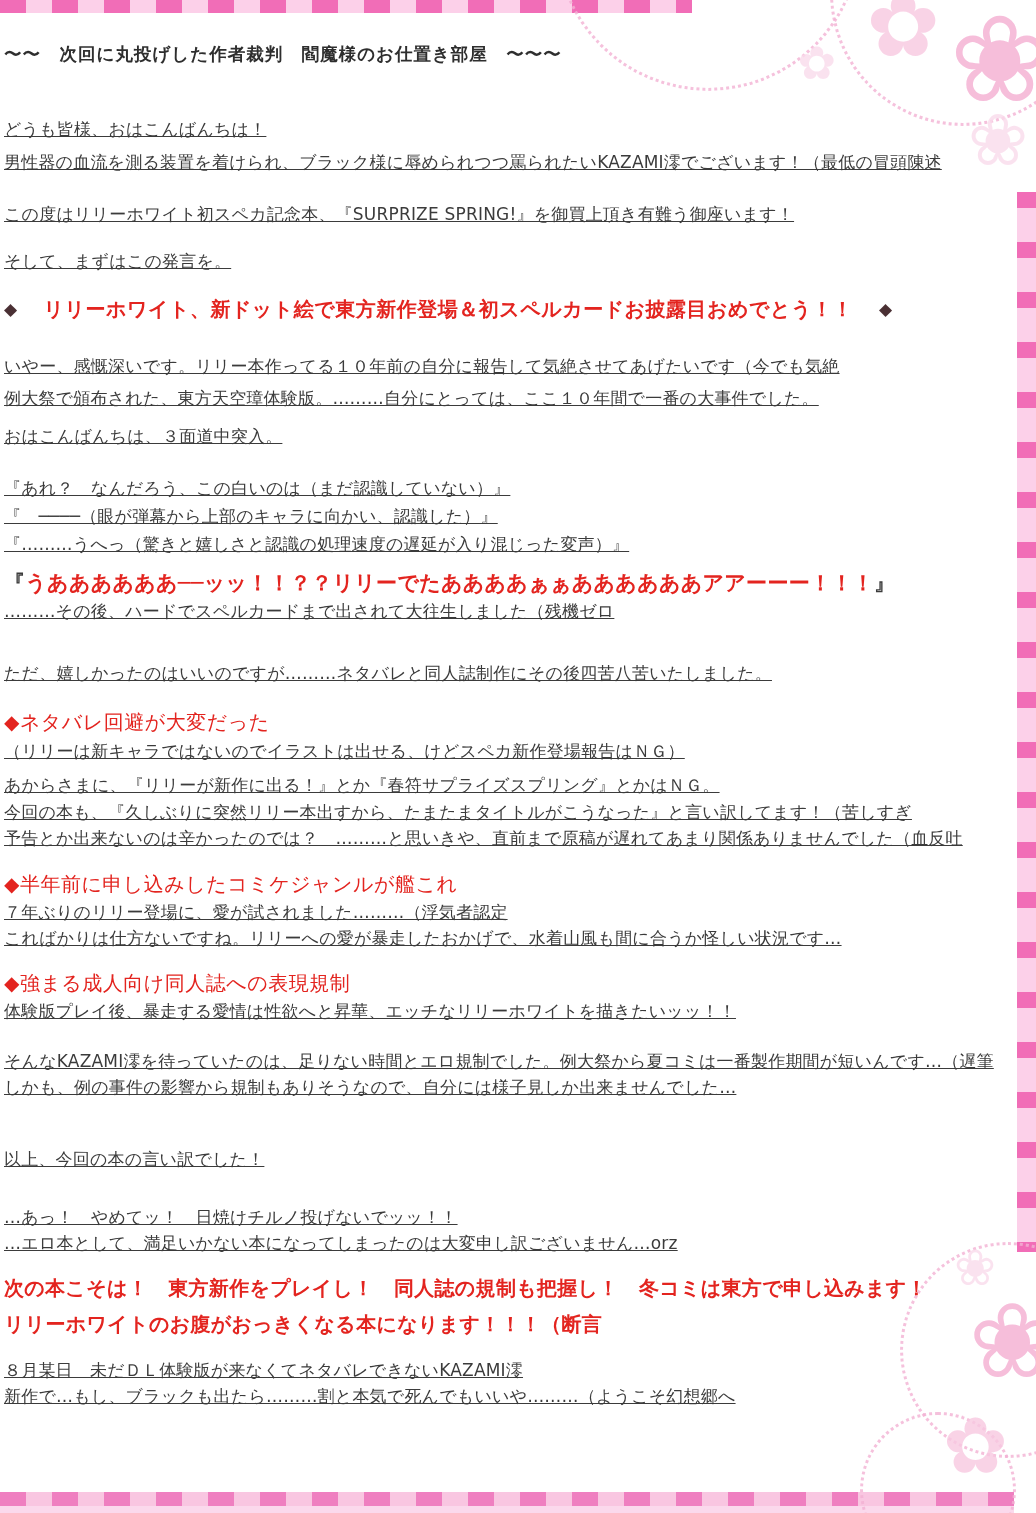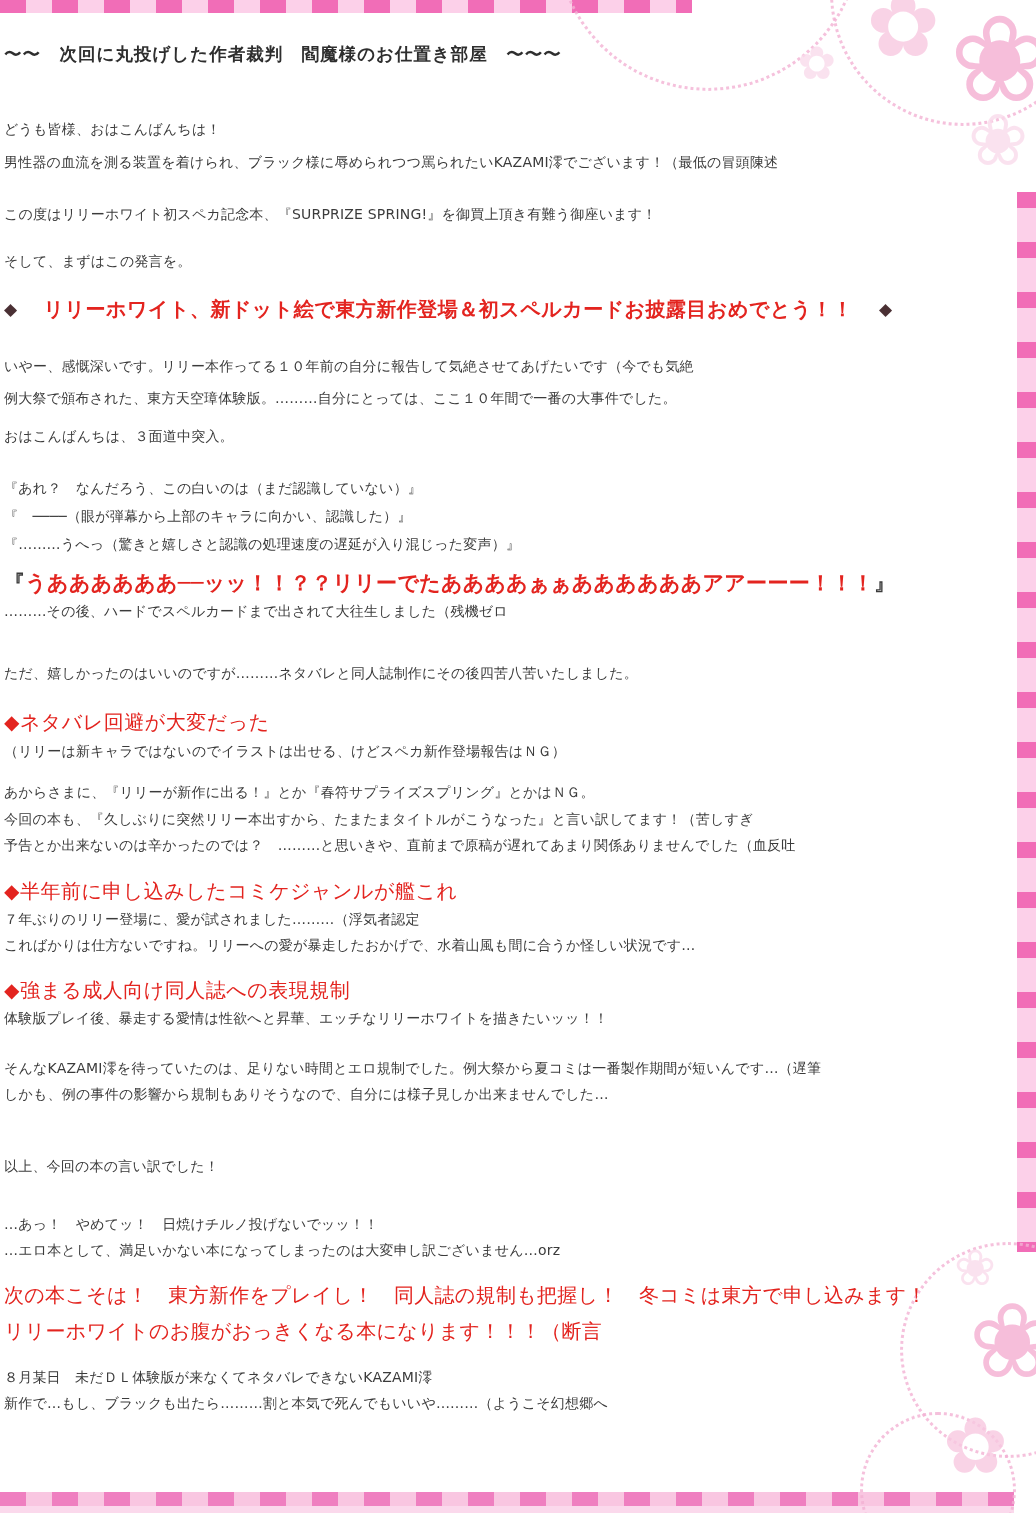--- a/index.html
+++ b/index.html
@@ -35,29 +35,29 @@
   .flower{position:absolute;color:#f4aed2;opacity:.8;line-height:1;}
   .flower.light{color:#f8c9e1;}
   .flower.pale{color:#fadcec;}
 
   
   .content{
     position:absolute;top:0;left:4px;width:1006px;height:100%;z-index:4;
     display:flex;flex-direction:column;align-items:center;
   }
   .content p{margin:0;width:100%;text-align:left;white-space:nowrap;}
-  .t{font-size:14px;line-height:26px;color:#3b3b3b;letter-spacing:.2px;}
+  .t{font-size:17px;line-height:26px;color:#3b3b3b;letter-spacing:.2px;text-decoration:underline;}
   .title{font-size:17.5px;line-height:26px;color:#2e2e2e;font-weight:600;letter-spacing:1px;}
   .hc{font-size:20px;line-height:30px;font-weight:bold;color:#e3241f;letter-spacing:.5px;}
   .hc .dia{color:#4a3034;font-size:17px;vertical-align:1px;}
   .hc .sp{margin:0 26px;}
   .red-h{font-size:20px;line-height:28px;font-weight:normal;color:#e3241f;letter-spacing:.5px;}
   .red-big{font-size:21px;line-height:30px;font-weight:bold;color:#e3241f;letter-spacing:.3px;}
   .red-big .q{color:#3b3b3b;font-weight:600;}
-  .red-b{font-size:20px;line-height:28px;font-weight:normal;color:#e3241f;letter-spacing:.3px;}
+  .red-b{font-size:20px;line-height:28px;font-weight:bold;color:#e3241f;letter-spacing:.3px;}
 </style>
 </head>
 <body>
 
 <div class="page">
 
   <div class="stripe-top"></div>
   <div class="stripe-right"></div>
   <div class="stripe-bottom"></div>
 
@@ -98,21 +98,21 @@
 
     <p class="red-big" style="margin-top:11px">
       <span class="q">『</span><span>うああああああ──ッッ！！？？リリーでたああああぁぁああああああアアーーー！！！</span><span class="q">』</span>
     </p>
 
     <p class="t" style="margin-top:0">………その後、ハードでスペルカードまで出されて大往生しました（残機ゼロ</p>
     <p class="t" style="margin-top:36px">ただ、嬉しかったのはいいのですが………ネタバレと同人誌制作にその後四苦八苦いたしました。</p>
 
     <p class="red-h" style="margin-top:22px">◆ネタバレ回避が大変だった</p>
     <p class="t" style="margin-top:2px">（リリーは新キャラではないのでイラストは出せる、けどスペカ新作登場報告はＮＧ）</p>
-    <p class="t" style="margin-top:15px">あからさまに、『リリーが新作に出る！』とか『春符サプライズスプリング』とかはＮＧ。</p>
+    <p class="t" style="margin-top:8px">あからさまに、『リリーが新作に出る！』とか『春符サプライズスプリング』とかはＮＧ。</p>
     <p class="t" style="margin-top:1px">今回の本も、『久しぶりに突然リリー本出すから、たまたまタイトルがこうなった』と言い訳してます！（苦しすぎ</p>
     <p class="t" style="margin-top:0">予告とか出来ないのは辛かったのでは？　………と思いきや、直前まで原稿が遅れてあまり関係ありませんでした（血反吐</p>
 
     <p class="red-h" style="margin-top:19px">◆半年前に申し込みしたコミケジャンルが艦これ</p>
     <p class="t" style="margin-top:1px">７年ぶりのリリー登場に、愛が試されました………（浮気者認定</p>
     <p class="t" style="margin-top:0">こればかりは仕方ないですね。リリーへの愛が暴走したおかげで、水着山風も間に合うか怪しい状況です…</p>
 
     <p class="red-h" style="margin-top:18px">◆強まる成人向け同人誌への表現規制</p>
     <p class="t" style="margin-top:1px">体験版プレイ後、暴走する愛情は性欲へと昇華、エッチなリリーホワイトを描きたいッッ！！</p>
     <p class="t" style="margin-top:24px">そんなKAZAMI澪を待っていたのは、足りない時間とエロ規制でした。例大祭から夏コミは一番製作期間が短いんです…（遅筆</p>

